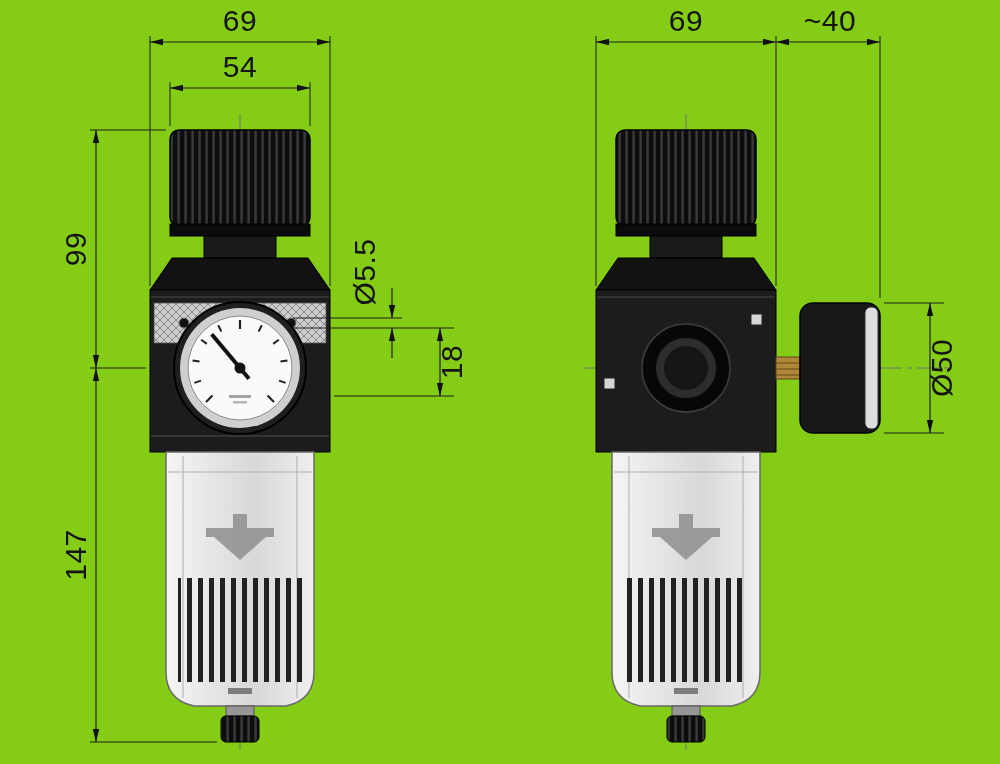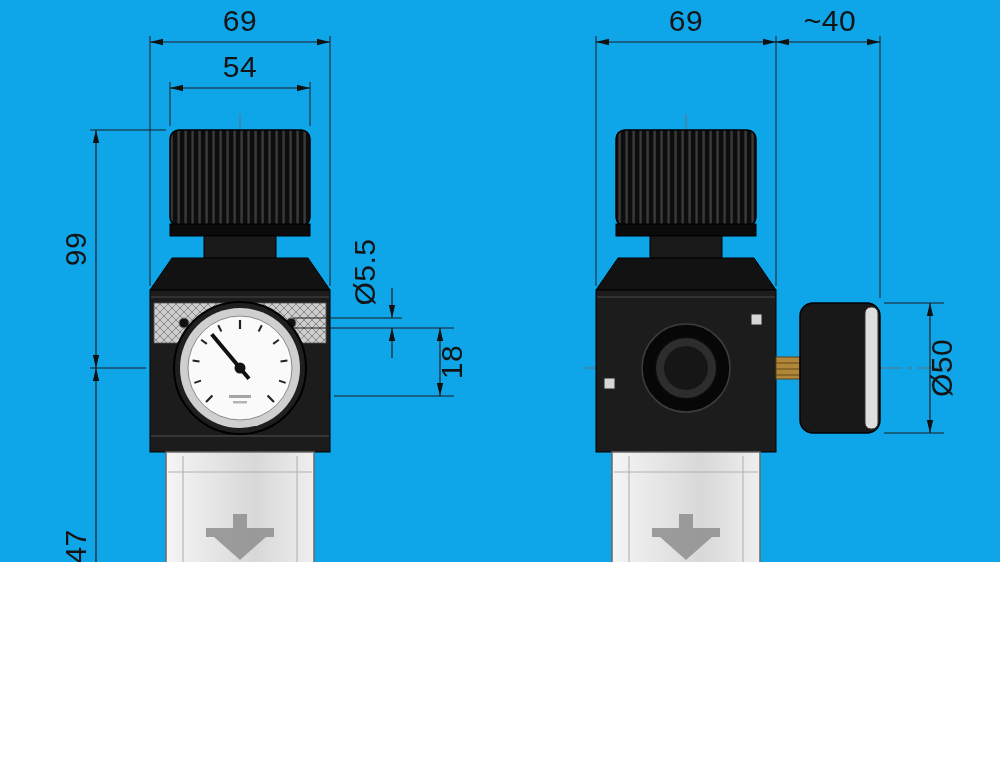--- a/index.html
+++ b/index.html
@@ -1,17 +1,17 @@
 <!DOCTYPE html>
 <html><head>
 <meta charset="utf-8">
 <style>
   html,body{margin:0;padding:0;background:#fff;}
   .stage{
-    width:1000px;height:562px;position:relative;background:#0ea5e9;
+    width:1000px;height:764px;position:relative;background:#84cc16;
     font-family:"Liberation Sans",sans-serif;overflow:hidden;
   }
   svg{display:block;}
   .dimtext{
     font-size:30px;fill:#141414;letter-spacing:0.5px;
     font-family:"Liberation Sans",sans-serif;
   }
   .ext{stroke:#1f1f1f;stroke-width:1;}
   .dim{stroke:#1f1f1f;stroke-width:1.2;}
   .leader{stroke:#1f1f1f;stroke-width:1;}

